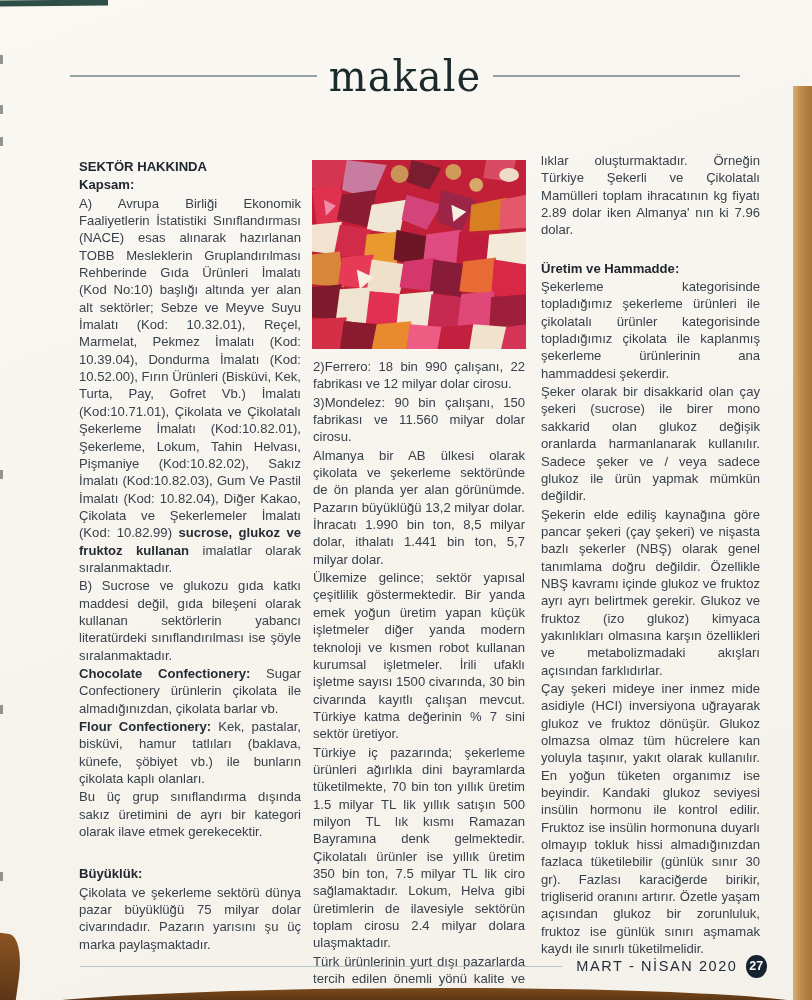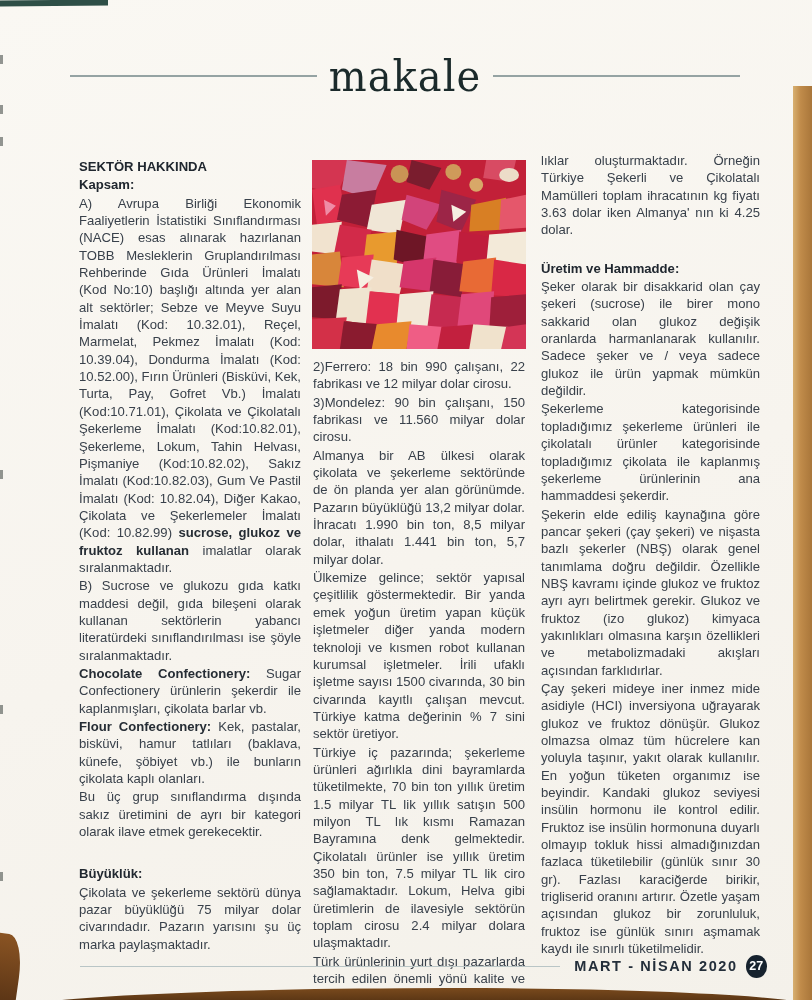--- a/index.html
+++ b/index.html
@@ -33,21 +33,21 @@
   b{color:#252c34;}
   
   .photo{width:214px;height:189px;margin:3px 0 9px 0;display:block;}
   
   .footer{
     position:absolute;left:80px;right:45px;top:953px;height:26px;
     display:flex;align-items:center;
   }
   .footer .rule{width:517px;height:1px;background:#b9c5c6;}
   .footer .issue{
-    margin-left:14px;font-size:14.5px;font-weight:bold;letter-spacing:1.6px;
+    margin-left:14px;font-size:14.5px;font-weight:normal;letter-spacing:1.6px;
     color:#232e3a;white-space:nowrap;
   }
   .footer .badge{
     margin-left:8px;width:23px;height:23px;border-radius:50%;
     background:#16222e;color:#ffffff;font-size:12.5px;font-weight:bold;
     display:flex;align-items:center;justify-content:center;letter-spacing:0;text-align:center;
   }
   
   .edge-right{
     position:absolute;right:0;top:86px;bottom:0;width:19px;
@@ -78,21 +78,21 @@
     <div class="rule"></div>
     <div class="title">makale</div>
     <div class="rule"></div>
   </div>
 
   <div class="col col-left">
     <p class="section-head">SEKTÖR HAKKINDA</p>
     <p class="section-head">Kapsam:</p>
     <p><span>A) Avrupa Birliği Ekonomik Faaliyetlerin İstatistiki Sınıflandırması (NACE) esas alınarak hazırlanan TOBB Mesleklerin Gruplandırılması Rehberinde Gıda Ürünleri İmalatı (Kod No:10) başlığı altında yer alan alt sektörler; Sebze ve Meyve Suyu İmalatı (Kod: 10.32.01), Reçel, Marmelat, Pekmez İmalatı (Kod: 10.39.04), Dondurma İmalatı (Kod: 10.52.00), Fırın Ürünleri (Bisküvi, Kek, Turta, Pay, Gofret Vb.) İmalatı (Kod:10.71.01), Çikolata ve Çikolatalı Şekerleme İmalatı (Kod:10.82.01), Şekerleme, Lokum, Tahin Helvası, Pişmaniye (Kod:10.82.02), Sakız İmalatı (Kod:10.82.03), Gum Ve Pastil İmalatı (Kod: 10.82.04), Diğer Kakao, Çikolata ve Şekerlemeler İmalatı (Kod: 10.82.99) </span><b>sucrose, glukoz ve fruktoz kullanan</b><span> imalatlar olarak sıralanmaktadır.</span></p>
     <p>B) Sucrose ve glukozu gıda katkı maddesi değil, gıda bileşeni olarak kullanan sektörlerin yabancı literatürdeki sınıflandırılması ise şöyle sıralanmaktadır.</p>
-    <p><b>Chocolate Confectionery:</b><span> Sugar Confectionery ürünlerin şekerdir ile kaplanmışları, çikolata barlar vb.</span></p>
+    <p><b>Chocolate Confectionery:</b><span> Sugar Confectionery ürünlerin çikolata ile almadığınızdan, çikolata barlar vb.</span></p>
     <p><b>Flour Confectionery:</b><span> Kek, pastalar, bisküvi, hamur tatlıları (baklava, künefe, şöbiyet vb.) ile bunların çikolata kaplı olanları.</span></p>
     <p>Bu üç grup sınıflandırma dışında sakız üretimini de ayrı bir kategori olarak ilave etmek gerekecektir.</p>
     <p class="section-head gap-top-lg">Büyüklük:</p>
     <p>Çikolata ve şekerleme sektörü dünya pazar büyüklüğü 75 milyar dolar civarındadır. Pazarın yarısını şu üç marka paylaşmaktadır.</p>
 
   </div>
 
   <div class="col col-mid">
     <svg class="photo" viewBox="0 0 215 190" preserveAspectRatio="none" role="img">
       <rect width="215" height="190" fill="#c22038"></rect>
@@ -145,24 +145,24 @@
     </svg>
     <p>2)Ferrero: 18 bin 990 çalışanı, 22 fabrikası ve 12 milyar dolar cirosu.</p>
     <p>3)Mondelez: 90 bin çalışanı, 150 fabrikası ve 11.560 milyar dolar cirosu.</p>
     <p>Almanya bir AB ülkesi olarak çikolata ve şekerleme sektöründe de ön planda yer alan görünümde. Pazarın büyüklüğü 13,2 milyar dolar. İhracatı 1.990 bin ton, 8,5 milyar dolar, ithalatı 1.441 bin ton, 5,7 milyar dolar.</p>
     <p>Ülkemize gelince; sektör yapısal çeşitlilik göstermektedir. Bir yanda emek yoğun üretim yapan küçük işletmeler diğer yanda modern teknoloji ve kısmen robot kullanan kurumsal işletmeler. İrili ufaklı işletme sayısı 1500 civarında, 30 bin civarında kayıtlı çalışan mevcut. Türkiye katma değerinin % 7 sini sektör üretiyor.</p>
     <p>Türkiye iç pazarında; şekerleme ürünleri ağırlıkla dini bayramlarda tüketilmekte, 70 bin ton yıllık üretim 1.5 milyar TL lik yıllık satışın 500 milyon TL lık kısmı Ramazan Bayramına denk gelmektedir. Çikolatalı ürünler ise yıllık üretim 350 bin ton, 7.5 milyar TL lik ciro sağlamaktadır. Lokum, Helva gibi üretimlerin de ilavesiyle sektörün toplam cirosu 2.4 milyar dolara ulaşmaktadır.</p>
     <p>Türk ürünlerinin yurt dışı pazarlarda tercih edilen önemli yönü kalite ve ürün çeşitliliğidir. Eksikliği ise fiyat istikrarsızlığı ve marka olmayışıdır. Bu ürünler genellikle sosyal statü ve prestij sembolü olarak da tüketildiklerinden marka oluş, katma değer bakımından önemli farklı-</p>
   </div>
 
   <div class="col col-right">
-    <p>lıklar oluşturmaktadır. Örneğin Türkiye Şekerli ve Çikolatalı Mamülleri toplam ihracatının kg fiyatı 3.63 dolar iken Almanya' nın ki 4.25 dolar.</p>
+    <p>lıklar oluşturmaktadır. Örneğin Türkiye Şekerli ve Çikolatalı Mamülleri toplam ihracatının kg fiyatı 2.89 dolar iken Almanya' nın ki 7.96 dolar.</p>
     <p class="section-head gap-top-md">Üretim ve Hammadde:</p>
+    <p>Şekerleme kategorisinde topladığımız şekerleme ürünleri ile çikolatalı ürünler kategorisinde topladığımız çikolata ile kaplanmış şekerleme ürünlerinin ana hammaddesi şekerdir.</p>
     <p>Şeker olarak bir disakkarid olan çay şekeri (sucrose) ile birer mono sakkarid olan glukoz değişik oranlarda harmanlanarak kullanılır. Sadece şeker ve / veya sadece glukoz ile ürün yapmak mümkün değildir.</p>
-    <p>Şekerleme kategorisinde topladığımız şekerleme ürünleri ile çikolatalı ürünler kategorisinde topladığımız çikolata ile kaplanmış şekerleme ürünlerinin ana hammaddesi şekerdir.</p>
     <p>Şekerin elde ediliş kaynağına göre pancar şekeri (çay şekeri) ve nişasta bazlı şekerler (NBŞ) olarak genel tanımlama doğru değildir. Özellikle NBŞ kavramı içinde glukoz ve fruktoz ayrı ayrı belirtmek gerekir. Glukoz ve fruktoz (izo glukoz) kimyaca yakınlıkları olmasına karşın özellikleri ve metabolizmadaki akışları açısından farklıdırlar.</p>
     <p>Çay şekeri mideye iner inmez mide asidiyle (HCI) inversiyona uğrayarak glukoz ve fruktoz dönüşür. Glukoz olmazsa olmaz tüm hücrelere kan yoluyla taşınır, yakıt olarak kullanılır. En yoğun tüketen organımız ise beyindir. Kandaki glukoz seviyesi insülin hormonu ile kontrol edilir. Fruktoz ise insülin hormonuna duyarlı olmayıp tokluk hissi almadığınızdan fazlaca tüketilebilir (günlük sınır 30 gr). Fazlası karaciğerde birikir, trigliserid oranını artırır. Özetle yaşam açısından glukoz bir zorunluluk, fruktoz ise günlük sınırı aşmamak kaydı ile sınırlı tüketilmelidir.</p>
 
   </div>
 
   <div class="footer">
     <div class="rule"></div>
     <div class="issue">MART - NİSAN 2020</div>
     <div class="badge">27</div>
   </div>

